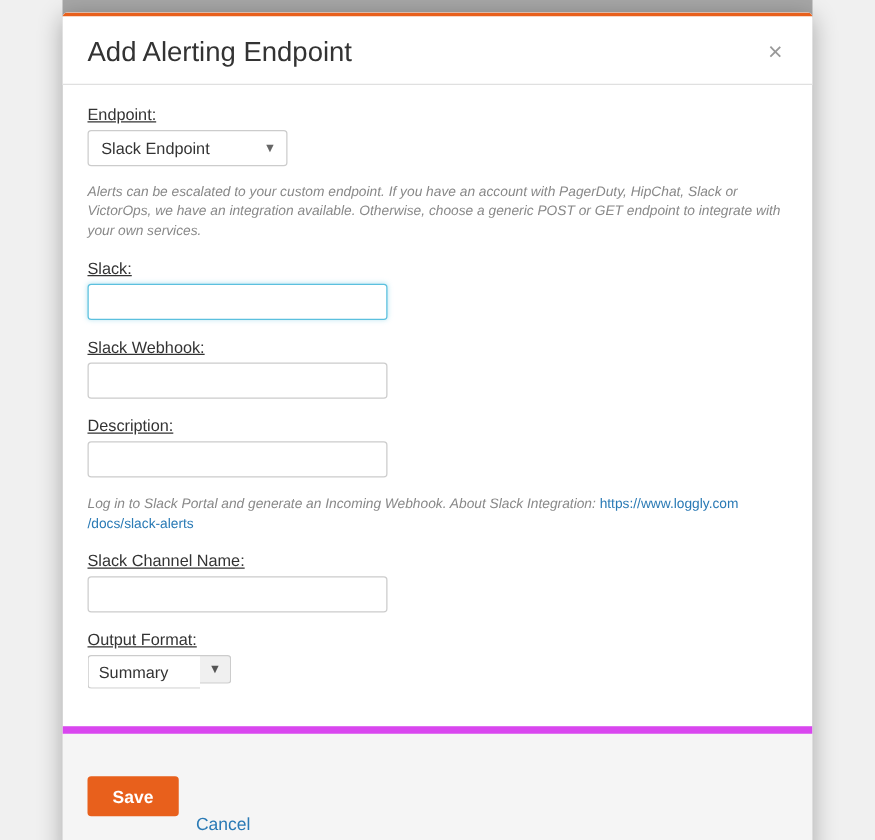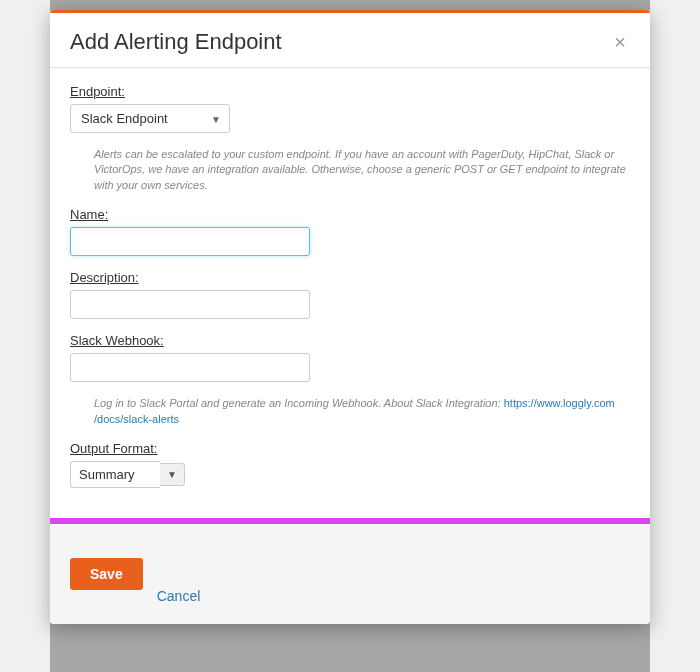--- a/index.html
+++ b/index.html
@@ -109,21 +109,20 @@
       transform: translateY(-50%);
       pointer-events: none;
     }
 
     .help-text {
       font-size: 11px;
       color: #888888;
       font-style: italic;
       line-height: 1.4;
       margin-bottom: 14px;
-      margin-left: 24px;
     }
 
     .help-text a {
       color: #2a7ab5;
       text-decoration: none;
       font-style: normal;
     }
 
     input[type="text"] {
       width: 240px;
@@ -165,21 +164,21 @@
       border: none;
       color: #2a7ab5;
       font-size: 14px;
       cursor: pointer;
       padding: 8px 4px;
       margin-top: 44px;
     }
 
     .output-format-wrapper {
       display: flex;
-      align-items: center;
+      align-items: flex-start;
       gap: 0;
     }
 
     .output-select {
       padding: 5px 8px;
       font-size: 13px;
       border: 1px solid #cccccc;
       border-radius: 3px 0 0 3px;
       background: #ffffff;
       color: #333333;
@@ -226,39 +225,43 @@
             <option>VictorOps</option>
             <option>Generic POST</option>
             <option>Generic GET</option>
           </select>
         </div>
       </div>
 
       <p class="help-text">Alerts can be escalated to your custom endpoint. If you have an account with PagerDuty, HipChat, Slack or VictorOps, we have an integration available. Otherwise, choose a generic POST or GET endpoint to integrate with your own services.</p>
 
       <div class="field-group">
-        <label class="field-label">Name:</label>
+        <label class="field-label">Slack:</label>
         <input type="text" class="name-input" value="" style="">
       </div>
 
       <div class="field-group">
+        <label class="field-label">Slack Webhook:</label>
+        <input type="text" value="" style="">
+      </div>
+
+      <div class="field-group">
         <label class="field-label">Description:</label>
-        <input type="text" value="" style="">
-      </div>
-
-      <div class="field-group">
-        <label class="field-label">Slack Webhook:</label>
         <input type="text" value="" style="">
       </div>
 
       <p class="help-text">
         <span>Log in to Slack Portal and generate an Incoming Webhook. About Slack Integration: </span><a href="#">https://www.loggly.com
 /docs/slack-alerts</a>
       </p>
 
+      <div class="field-group">
+        <label class="field-label">Slack Channel Name:</label>
+        <input type="text" value="" style="">
+      </div>
 
       <div class="field-group">
         <label class="field-label">Output Format:</label>
         <div class="output-format-wrapper">
           <select class="output-select">
             <option>Summary</option>
             <option>Full</option>
           </select>
           <div class="output-select-arrow">▼</div>
         </div>

